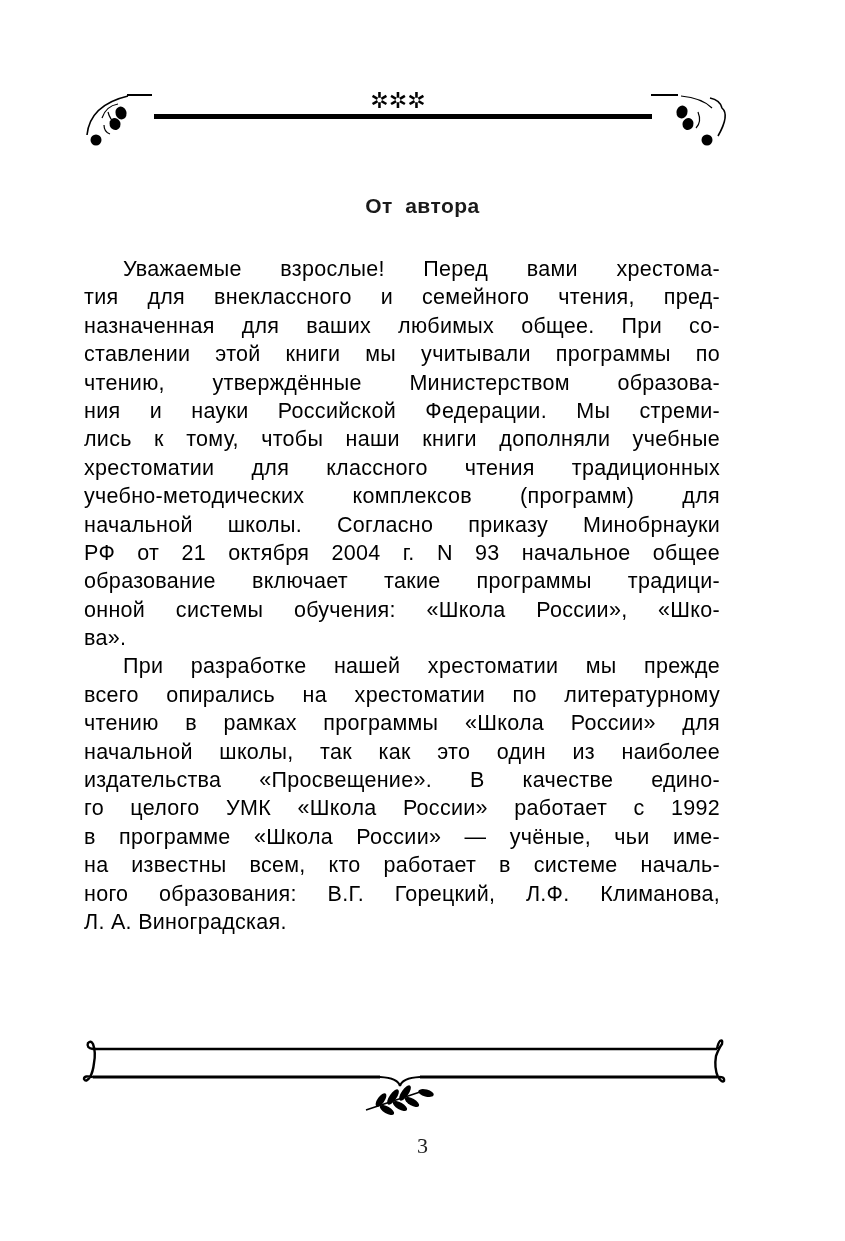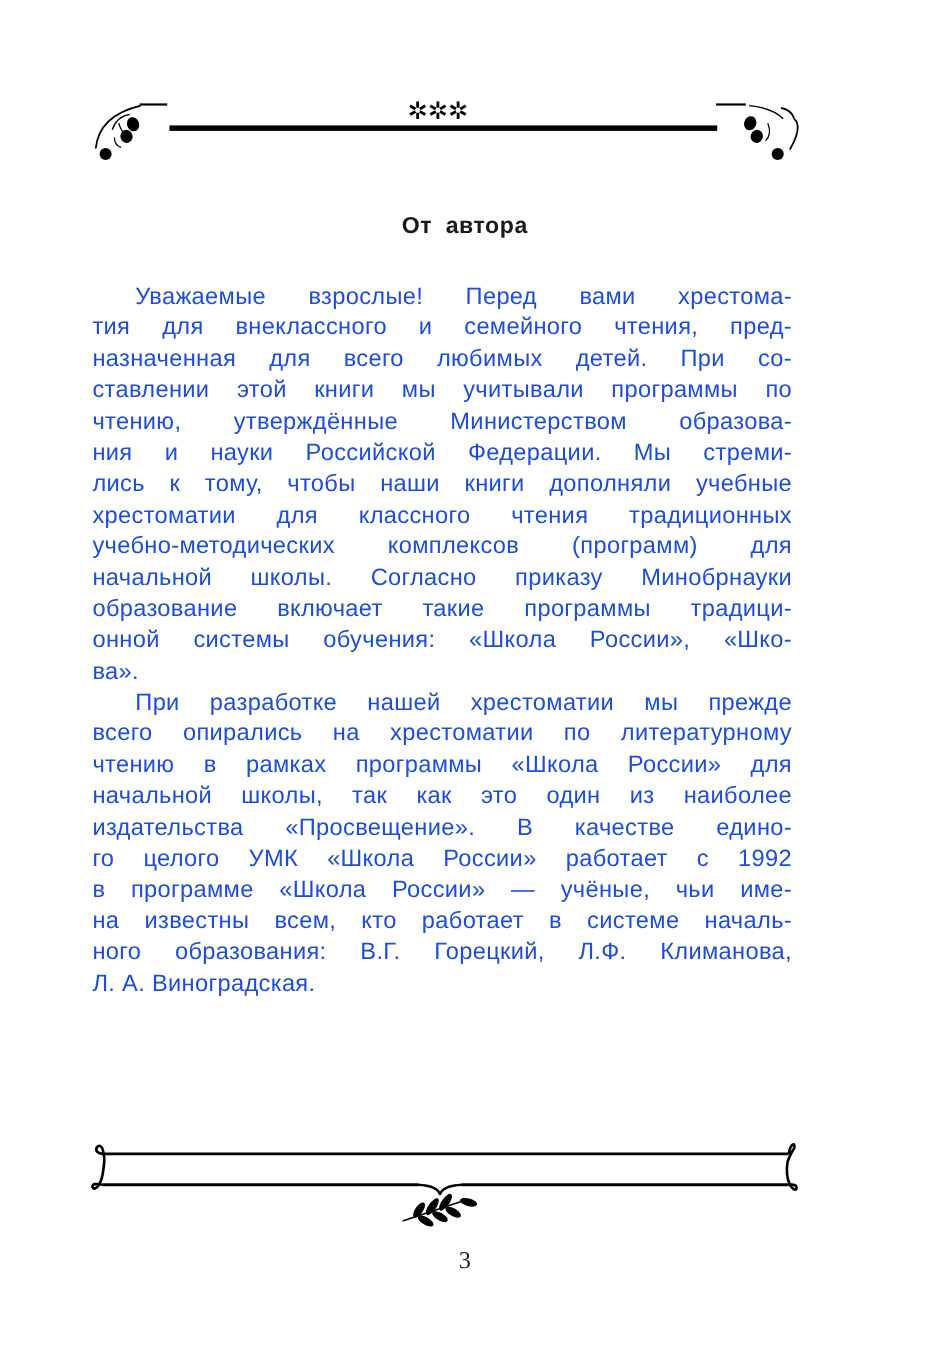--- a/index.html
+++ b/index.html
@@ -10,21 +10,21 @@
 
   .title {
     position: absolute; top: 194px; left: 0; width: 845px; text-align: center;
     font-family: "Liberation Sans", sans-serif; font-weight: bold; font-size: 21px;
     letter-spacing: 0.5px; word-spacing: 6px; color: #1a1a1a;
   }
 
   .body-text {
     position: absolute; left: 84px; top: 255px; width: 636px;
     font-family: "Liberation Sans", sans-serif; font-size: 21.5px; line-height: 28.4px;
-    color: #1d4ed8; letter-spacing: 0.3px;
+    color: #000000; letter-spacing: 0.3px;
   }
   .line { display: block; white-space: nowrap; text-align-last: justify; text-align: justify; height: 28.4px; }
   .line.last { text-align-last: left; }
   .line.indent { padding-left: 39px; }
 
   .footer-band { position: absolute; left: 0; top: 1030px; width: 845px; height: 100px; }
   .footer-band svg { position: absolute; left: 0; top: 0; }
 
   .page-number {
     position: absolute; top: 1133px; left: 0; width: 845px; text-align: center;
@@ -65,28 +65,29 @@
     </g>
   </svg>
 </div>
 
 <div class="title">От  автора</div>
 
 <div class="body-text">
   <div>
     <span class="line indent">Уважаемые взрослые! Перед вами хрестома-</span>
     <span class="line">тия для внеклассного и семейного чтения, пред-</span>
-    <span class="line">назначенная для всего любимых детей. При со-</span>
+    <span class="line">назначенная для ваших любимых общее. При со-</span>
     <span class="line">ставлении этой книги мы учитывали программы по</span>
     <span class="line">чтению, утверждённые Министерством образова-</span>
     <span class="line">ния и науки Российской Федерации. Мы стреми-</span>
     <span class="line">лись к тому, чтобы наши книги дополняли учебные</span>
     <span class="line">хрестоматии для классного чтения традиционных</span>
     <span class="line">учебно-методических комплексов (программ) для</span>
     <span class="line">начальной школы. Согласно приказу Минобрнауки</span>
+    <span class="line">РФ от 21 октября 2004 г. N 93 начальное общее</span>
     <span class="line">образование включает такие программы традици-</span>
     <span class="line">онной системы обучения: «Школа России», «Шко-</span>
     <span class="line last">ва».</span>
   </div>
   <div>
     <span class="line indent">При разработке нашей хрестоматии мы прежде</span>
     <span class="line">всего опирались на хрестоматии по литературному</span>
     <span class="line">чтению в рамках программы «Школа России» для</span>
     <span class="line">начальной школы, так как это один из наиболее</span>
     <span class="line">издательства «Просвещение». В качестве едино-</span>

